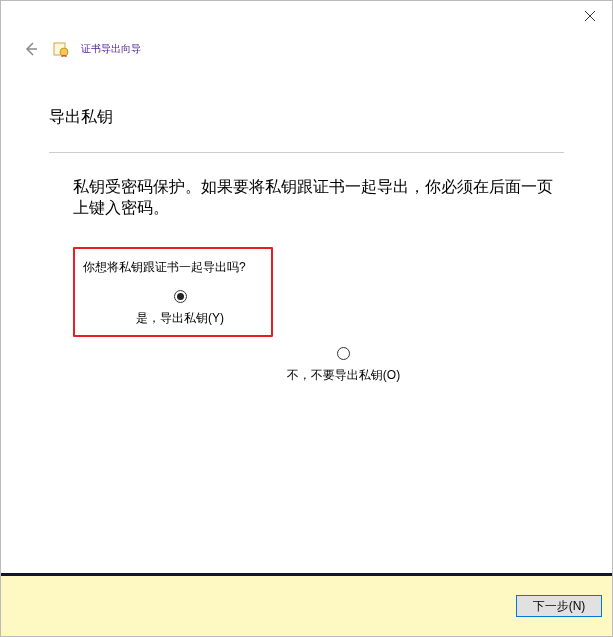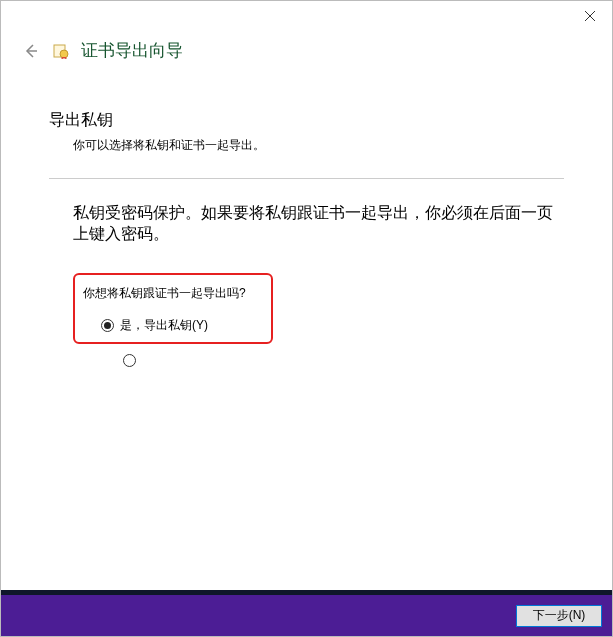--- a/index.html
+++ b/index.html
@@ -42,22 +42,22 @@
     color: #777;
   }
   .cert-icon {
     width: 16px;
     height: 16px;
     display: flex;
     align-items: center;
     justify-content: center;
   }
   .wizard-title {
-    font-size: 17px;
-    color: #14532d;
+    font-size: 10px;
+    color: #4c1d95;
   }
   .content {
     padding: 0 48px;
   }
   .section-title {
     font-size: 16px;
     margin-top: 30px;
   }
   .section-sub {
     font-size: 12px;
@@ -73,36 +73,37 @@
     font-size: 16px;
     margin-top: 10px;
     margin-left: 24px;
   }
   .question-block {
     margin-top: 28px;
     margin-left: 24px;
   }
   .highlight-box {
     border: 2px solid #e62020;
-    border-radius: 6px;
+    border-radius: 1px;
     padding: 10px 12px 8px 8px;
     display: inline-block;
     min-width: 200px;
   }
   .question-text {
     font-size: 12px;
     margin-bottom: 14px;
   }
   .radio-row {
     display: flex;
     align-items: center;
     gap: 6px;
     margin-left: 18px;
     font-size: 12px;
     line-height: 18px;
+    flex-direction: column;
   }
   .radio-outside {
     margin-top: 10px;
     margin-left: 50px;
   }
   .radio {
     width: 13px;
     height: 13px;
     border: 1px solid #333;
     border-radius: 50%;
@@ -117,23 +118,23 @@
     height: 7px;
     background: #222;
     border-radius: 50%;
     display: block;
   }
   .footer {
     position: absolute;
     bottom: 0;
     left: 0;
     right: 0;
-    height: 46px;
-    border-top: 5px solid #0f172a;
-    background: #4c1d95;
+    height: 63px;
+    border-top: 3px solid #0f172a;
+    background: #fef9c3;
     display: flex;
     justify-content: flex-end;
     align-items: center;
     padding-right: 10px;
     gap: 8px;
   }
   .btn {
     min-width: 86px;
     height: 22px;
     font-size: 12px;
@@ -170,35 +171,35 @@
       <rect x="1" y="2" width="11" height="12" fill="#fff7dd" stroke="#caa94a" stroke-width="1"></rect>
       <circle cx="11" cy="11" r="4" fill="#f2c94c" stroke="#b88a20" stroke-width="0.8"></circle>
       <path d="M9 14 L8 17 L11 15 L14 17 L13 14" fill="#d94b3a"></path>
     </svg>
   </div>
   <div class="wizard-title">证书导出向导</div>
 </div>
 
 <div class="content">
   <div class="section-title">导出私钥</div>
-  <div class="section-sub">你可以选择将私钥和证书一起导出。</div>
 
   <hr class="hr">
 
   <div class="info-text">私钥受密码保护。如果要将私钥跟证书一起导出，你必须在后面一页上键入密码。</div>
 
   <div class="question-block">
     <div class="highlight-box">
       <div class="question-text">你想将私钥跟证书一起导出吗?</div>
       <div class="radio-row">
         <span class="radio selected"></span>
         <span>是，导出私钥(Y)</span>
       </div>
     </div>
     <div class="radio-row radio-outside">
       <span class="radio"></span>
+      <span>不，不要导出私钥(O)</span>
     </div>
   </div>
 </div>
 
 <div class="footer">
   <button class="btn primary">下一步(N)</button>
 </div>
 
 </body></html>

